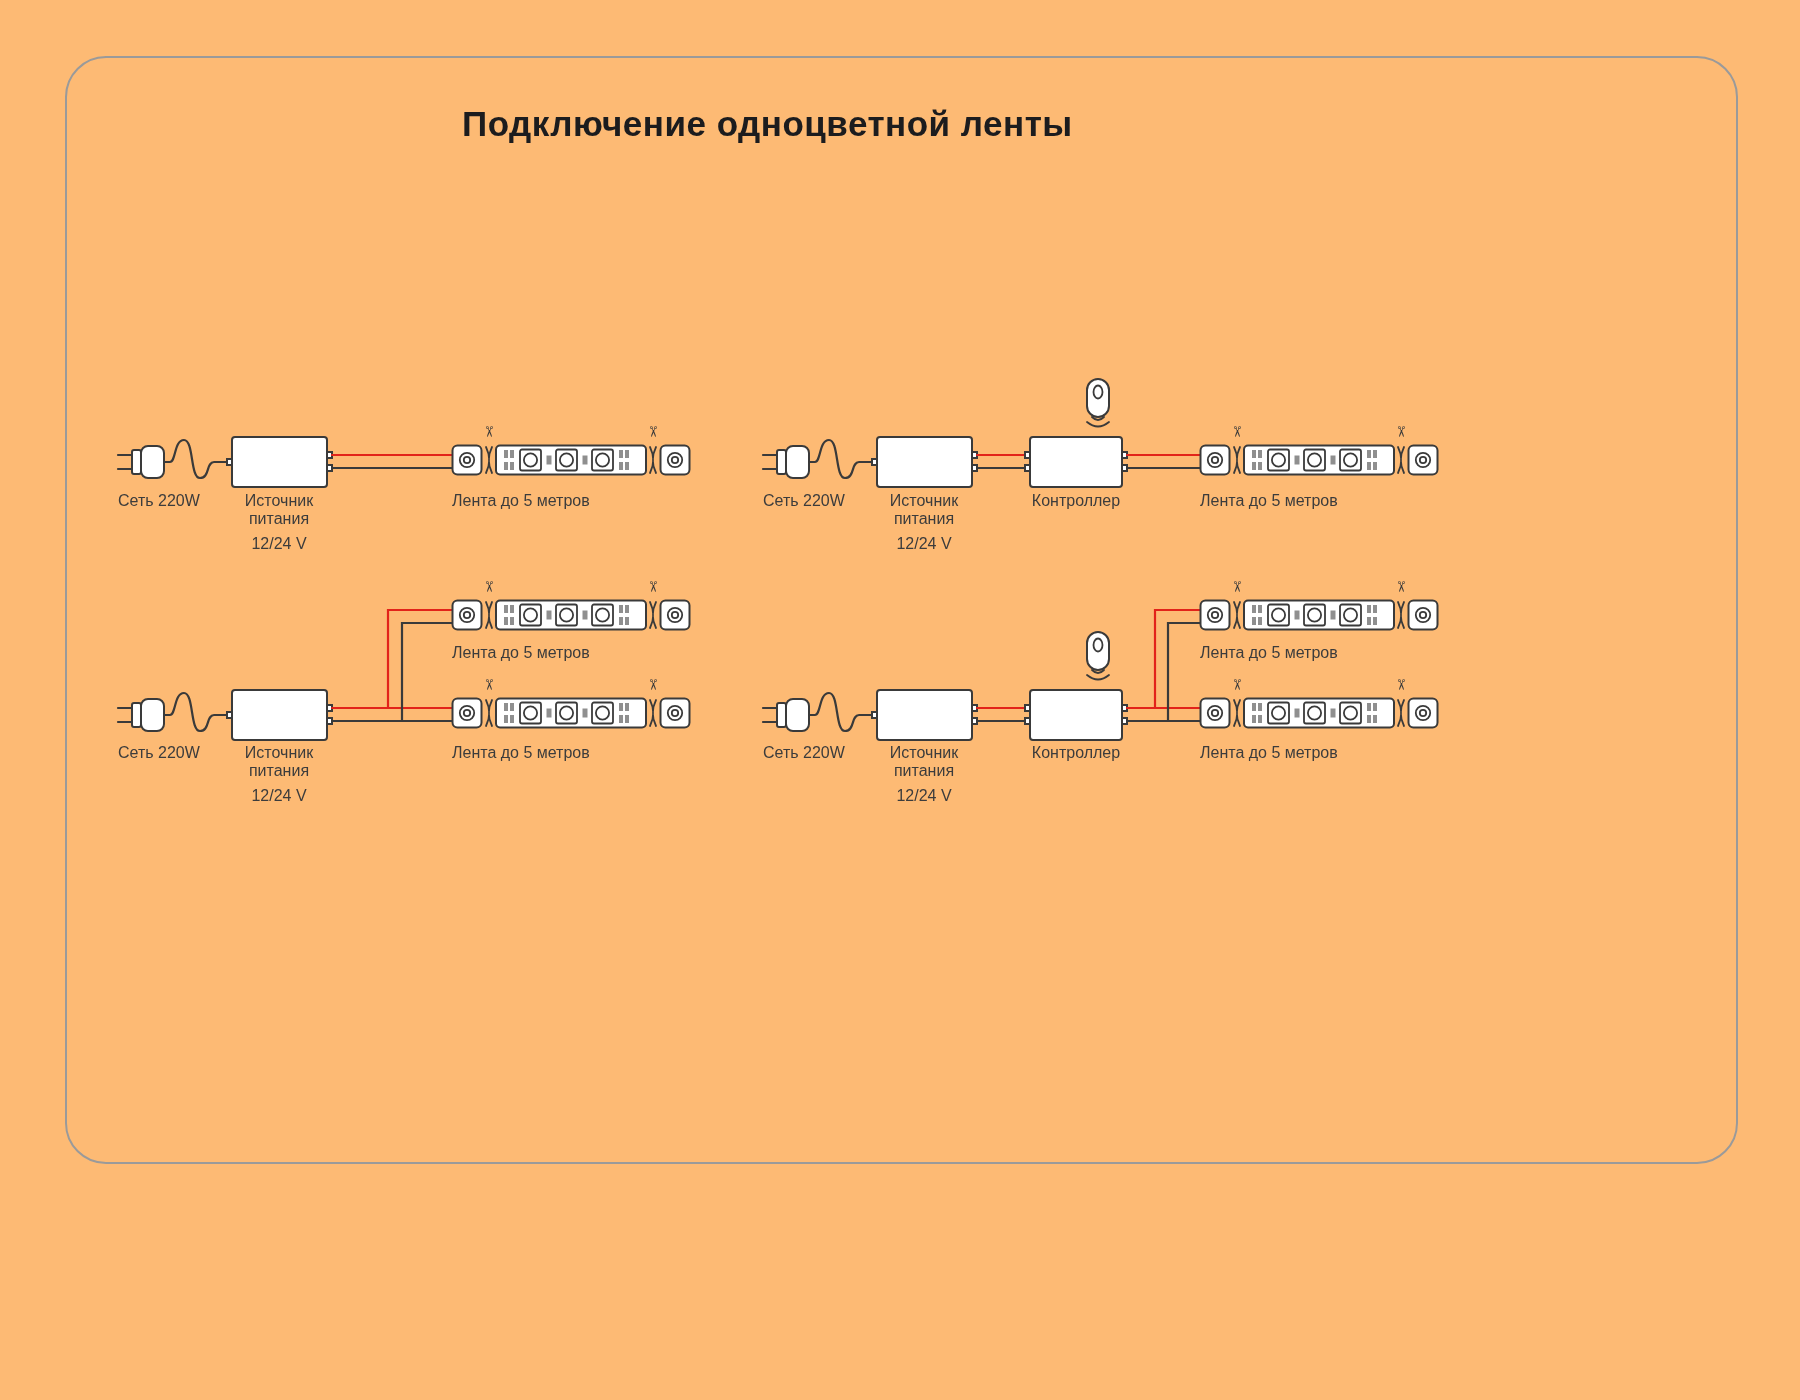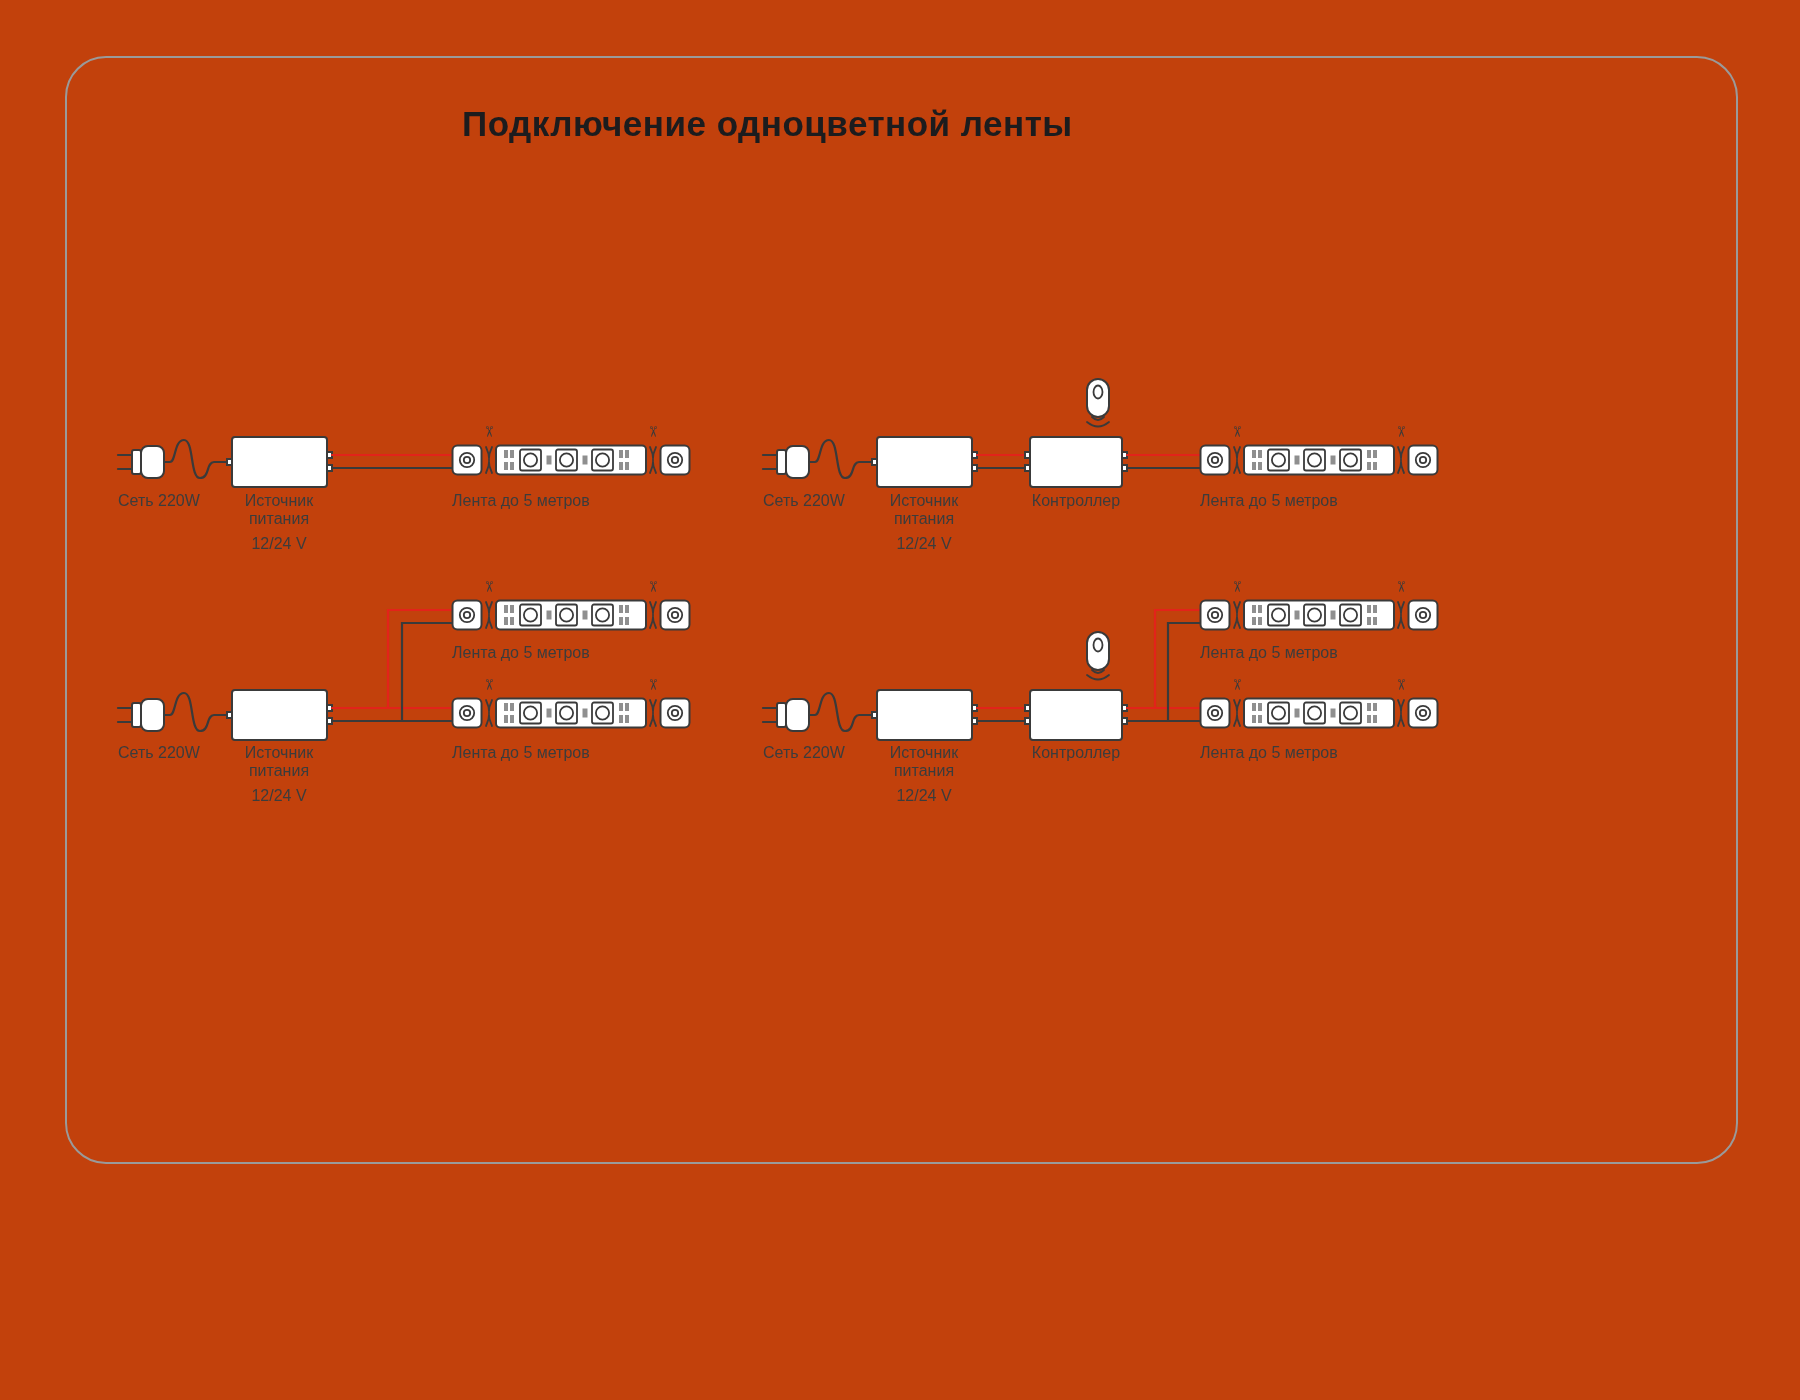--- a/index.html
+++ b/index.html
@@ -1,16 +1,16 @@
 <!DOCTYPE html>
 <html><head>
 <meta charset="utf-8">
 <style>
   html,body{margin:0;padding:0;background:#ffffff;}
-  .canvas{position:relative;width:1800px;height:1400px;background:#c2410c;overflow:hidden;
+  .canvas{position:relative;width:1800px;height:1400px;background:#fdba74;overflow:hidden;
           font-family:"Liberation Sans","DejaVu Sans",sans-serif;}
   svg{position:absolute;left:0;top:0;}
   .border-rect{fill:none;stroke:#9a9a9a;stroke-width:2;}
   .title{font-family:"Liberation Sans","DejaVu Sans",sans-serif;font-size:35px;font-weight:700;
          fill:#1c1c1e;letter-spacing:.5px;}
   .lbl{font-family:"Liberation Sans","DejaVu Sans",sans-serif;font-size:16px;fill:#3c3c3c;}
   .mid{text-anchor:middle;}
   .bx{fill:#ffffff;stroke:#3a3a3a;stroke-width:2;}
   .ln{fill:none;stroke:#3a3a3a;stroke-width:2.2;stroke-linecap:round;stroke-linejoin:round;}
   .thin{fill:none;stroke:#3a3a3a;stroke-width:1.8;stroke-linecap:round;}

